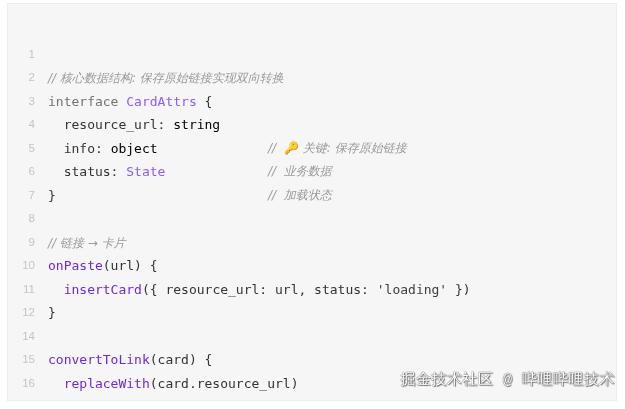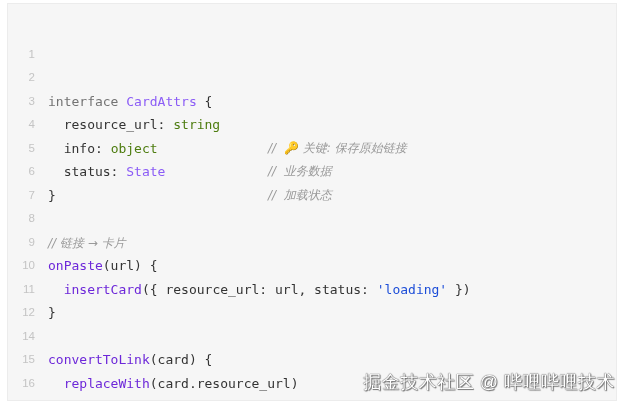--- a/index.html
+++ b/index.html
@@ -42,24 +42,24 @@
       text-align: right;
       color: #c4c4c4;
       font-family: "Liberation Sans", sans-serif;
       font-size: 11.5px;
     }
     .code {
       position: absolute;
       left: 40px;
     }
     .tok-kw { color: #737373; }
-    .tok-type { color: #4d7c0f; }
+    .tok-type { color: #000000; }
     .tok-class { color: #8b5cf6; }
     .tok-fn { color: #6d28d9; }
-    .tok-str { color: #1d4ed8; }
+    .tok-str { color: #404040; }
     .tok-plain { color: #333333; }
     .tok-comment {
       color: #9a9a9a;
       font-style: italic;
       font-family: "DejaVu Sans", sans-serif;
       font-size: 12px;
     }
     .comment-col {
       position: absolute;
       left: 260px;
@@ -67,35 +67,36 @@
     .key-icon {
       display: inline-block;
       font-style: normal;
       color: #e0a81e;
       margin: 0 4px 0 4px;
     }
     .watermark {
       position: absolute;
       right: 10px;
       top: 370px;
-      font-family: Liberation Sans, sans-serif;
-      font-size: 18px;
+      font-family: Liberation Mono, monospace;
+      font-size: 15px;
       color: #ffffff;
       text-shadow: 0 0 1px #555, 0 0 1px #555, 1px 1px 1px #777;
       letter-spacing: 0.5px;
     }
   </style>
 </head>
 <body>
 
 <div class="code-block">
   <div class="code-lines">
 
     <div class="code-line">
       <span class="ln">1</span>
+      <span class="code"><span class="tok-comment">// 核心数据结构: 保存原始链接实现双向转换</span></span>
     </div>
 
     <div class="code-line">
       <span class="ln">2</span>
       <span class="code"><span class="tok-kw">interface</span> <span class="tok-class">CardAttrs</span><span class="tok-plain"> {</span></span>
     </div>
 
     <div class="code-line">
       <span class="ln">3</span>
       <span class="code"><span class="tok-plain">  resource_url: </span><span class="tok-type">string</span></span>

